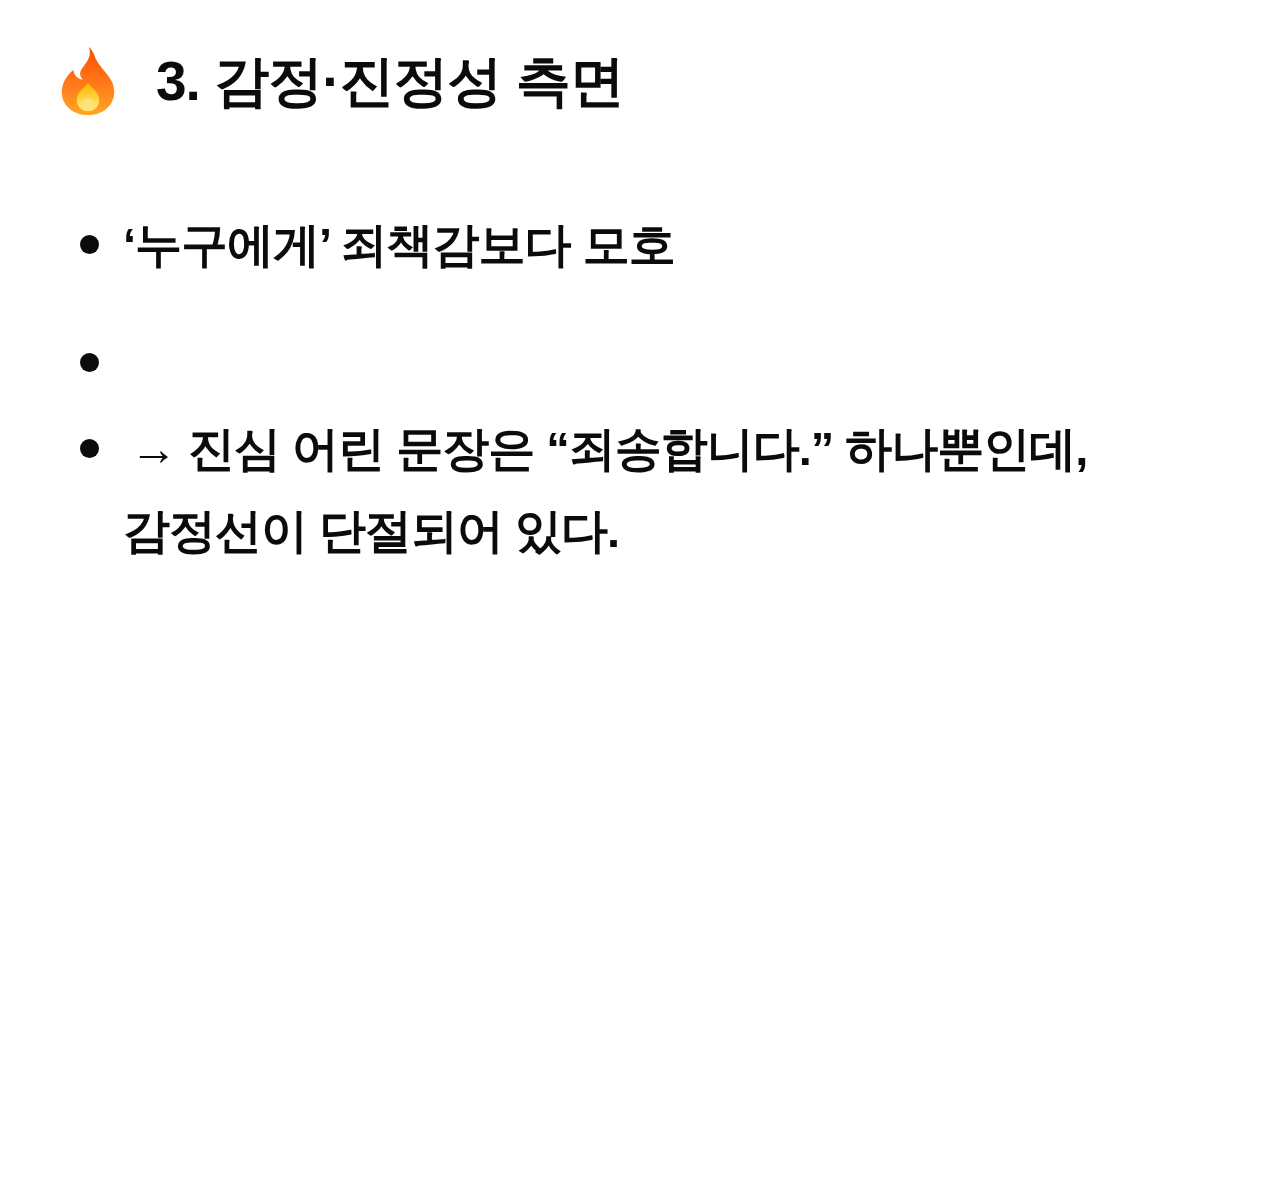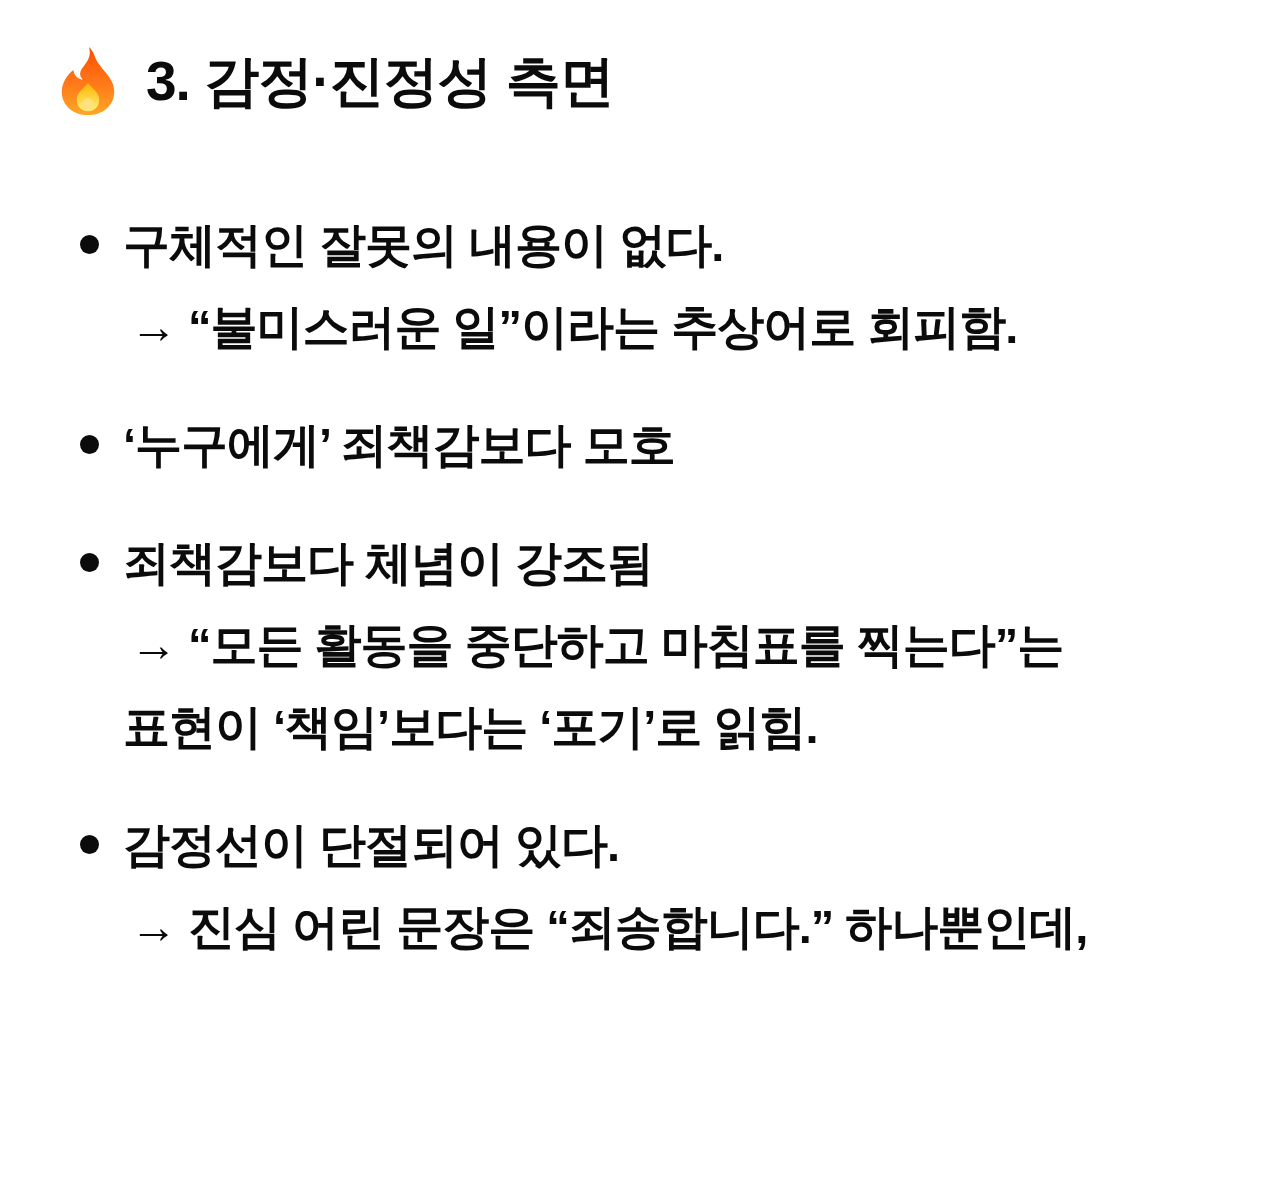--- a/index.html
+++ b/index.html
@@ -13,21 +13,21 @@
     overflow: hidden;
     font-family: "Liberation Sans", "DejaVu Sans", sans-serif;
     color: #0b0b0b;
   }
   .doc {
     padding: 44px 36px 0 56px;
   }
   .heading {
     display: flex;
     align-items: center;
-    gap: 26px;
+    gap: 36px;
     margin: 0;
     font-size: 55px;
     line-height: 74px;
     font-weight: 700;
     letter-spacing: -1px;
     color: #0b0b0b;
     text-align: center;
   }
   .heading .emoji {
     display: inline-flex;
@@ -91,47 +91,35 @@
         <path fill="url(#flameOuter)" d="M33 1c3 10-2 15-7 22-3.4 4.8-2.2 9 .6 11.6-5.4-1-9.3-4.8-9.6-10C10 30 5 38.5 5 47c0 14.5 12 24 27 24s27-9.5 27-24C59 31 44 25 38.5 9.5 37.2 5.8 35.5 3.5 33 1z"></path>
         <path fill="url(#flameInner)" d="M32 38c5.5 7 11.5 9.5 11.5 17.5 0 7.5-5.5 11.5-11.5 11.5s-11.5-4-11.5-11.5C20.5 47.5 26.5 45 32 38z"></path>
         <ellipse cx="32" cy="60" rx="6" ry="6.5" fill="#ffe082" opacity="0.9"></ellipse>
       </svg>
     </span>
     <span>3. 감정·진정성 측면</span>
   </h1>
 
   <ul class="bullets">
 
-    <li class="bullet">
-      <span class="dot"></span>
-      <div class="lines">
-        <div class="line main">구체적인 잘못의 내용이 없다.</div>
-        <div class="line arrow">→ “불미스러운 일”이라는 추상어로 회피함.</div>
-      </div>
-    </li>
 
     <li class="bullet">
       <span class="dot"></span>
       <div class="lines">
         <div class="line main">‘누구에게’ 죄책감보다 모호</div>
       </div>
     </li>
 
     <li class="bullet">
       <span class="dot"></span>
-      <div class="lines">
-        <div class="line main">죄책감보다 체념이 강조됨</div>
-        <div class="line arrow">→ “모든 활동을 중단하고 마침표를 찍는다”는</div>
-        <div class="line cont">표현이 ‘책임’보다는 ‘포기’로 읽힘.</div>
-      </div>
     </li>
 
     <li class="bullet">
       <span class="dot"></span>
       <div class="lines">
+        <div class="line arrow">→ 진심 어린 문장은 “죄송합니다.” 하나뿐인데,</div>
         <div class="line main">감정선이 단절되어 있다.</div>
-        <div class="line arrow">→ 진심 어린 문장은 “죄송합니다.” 하나뿐인데,</div>
       </div>
     </li>
 
   </ul>
 
 </div>
 
 </body></html>

